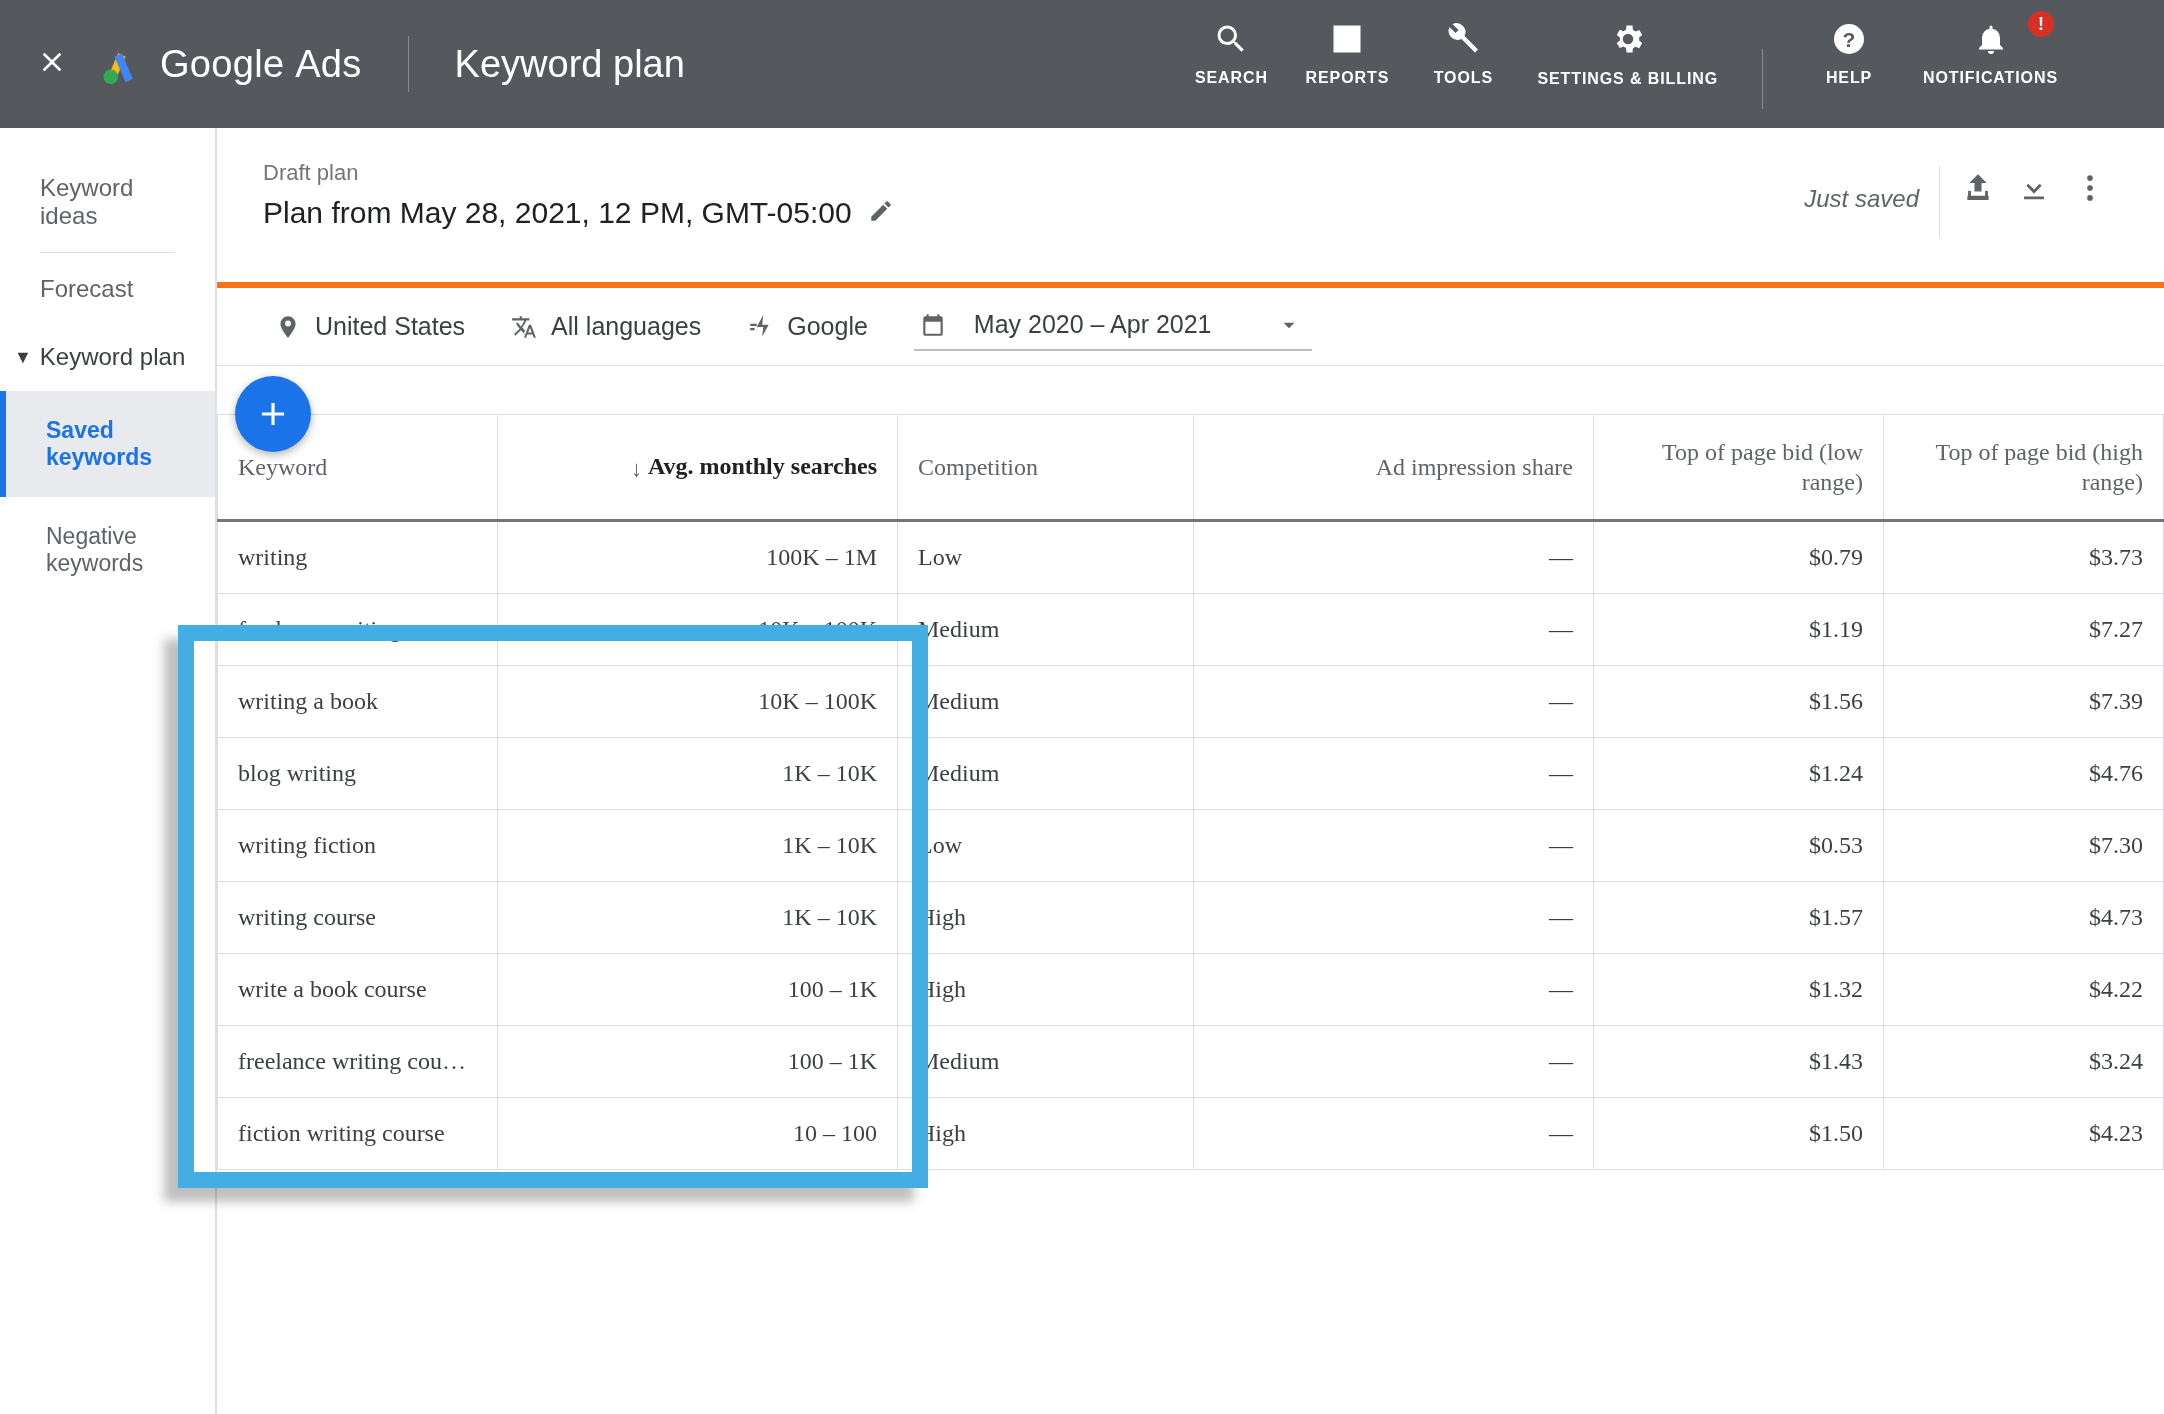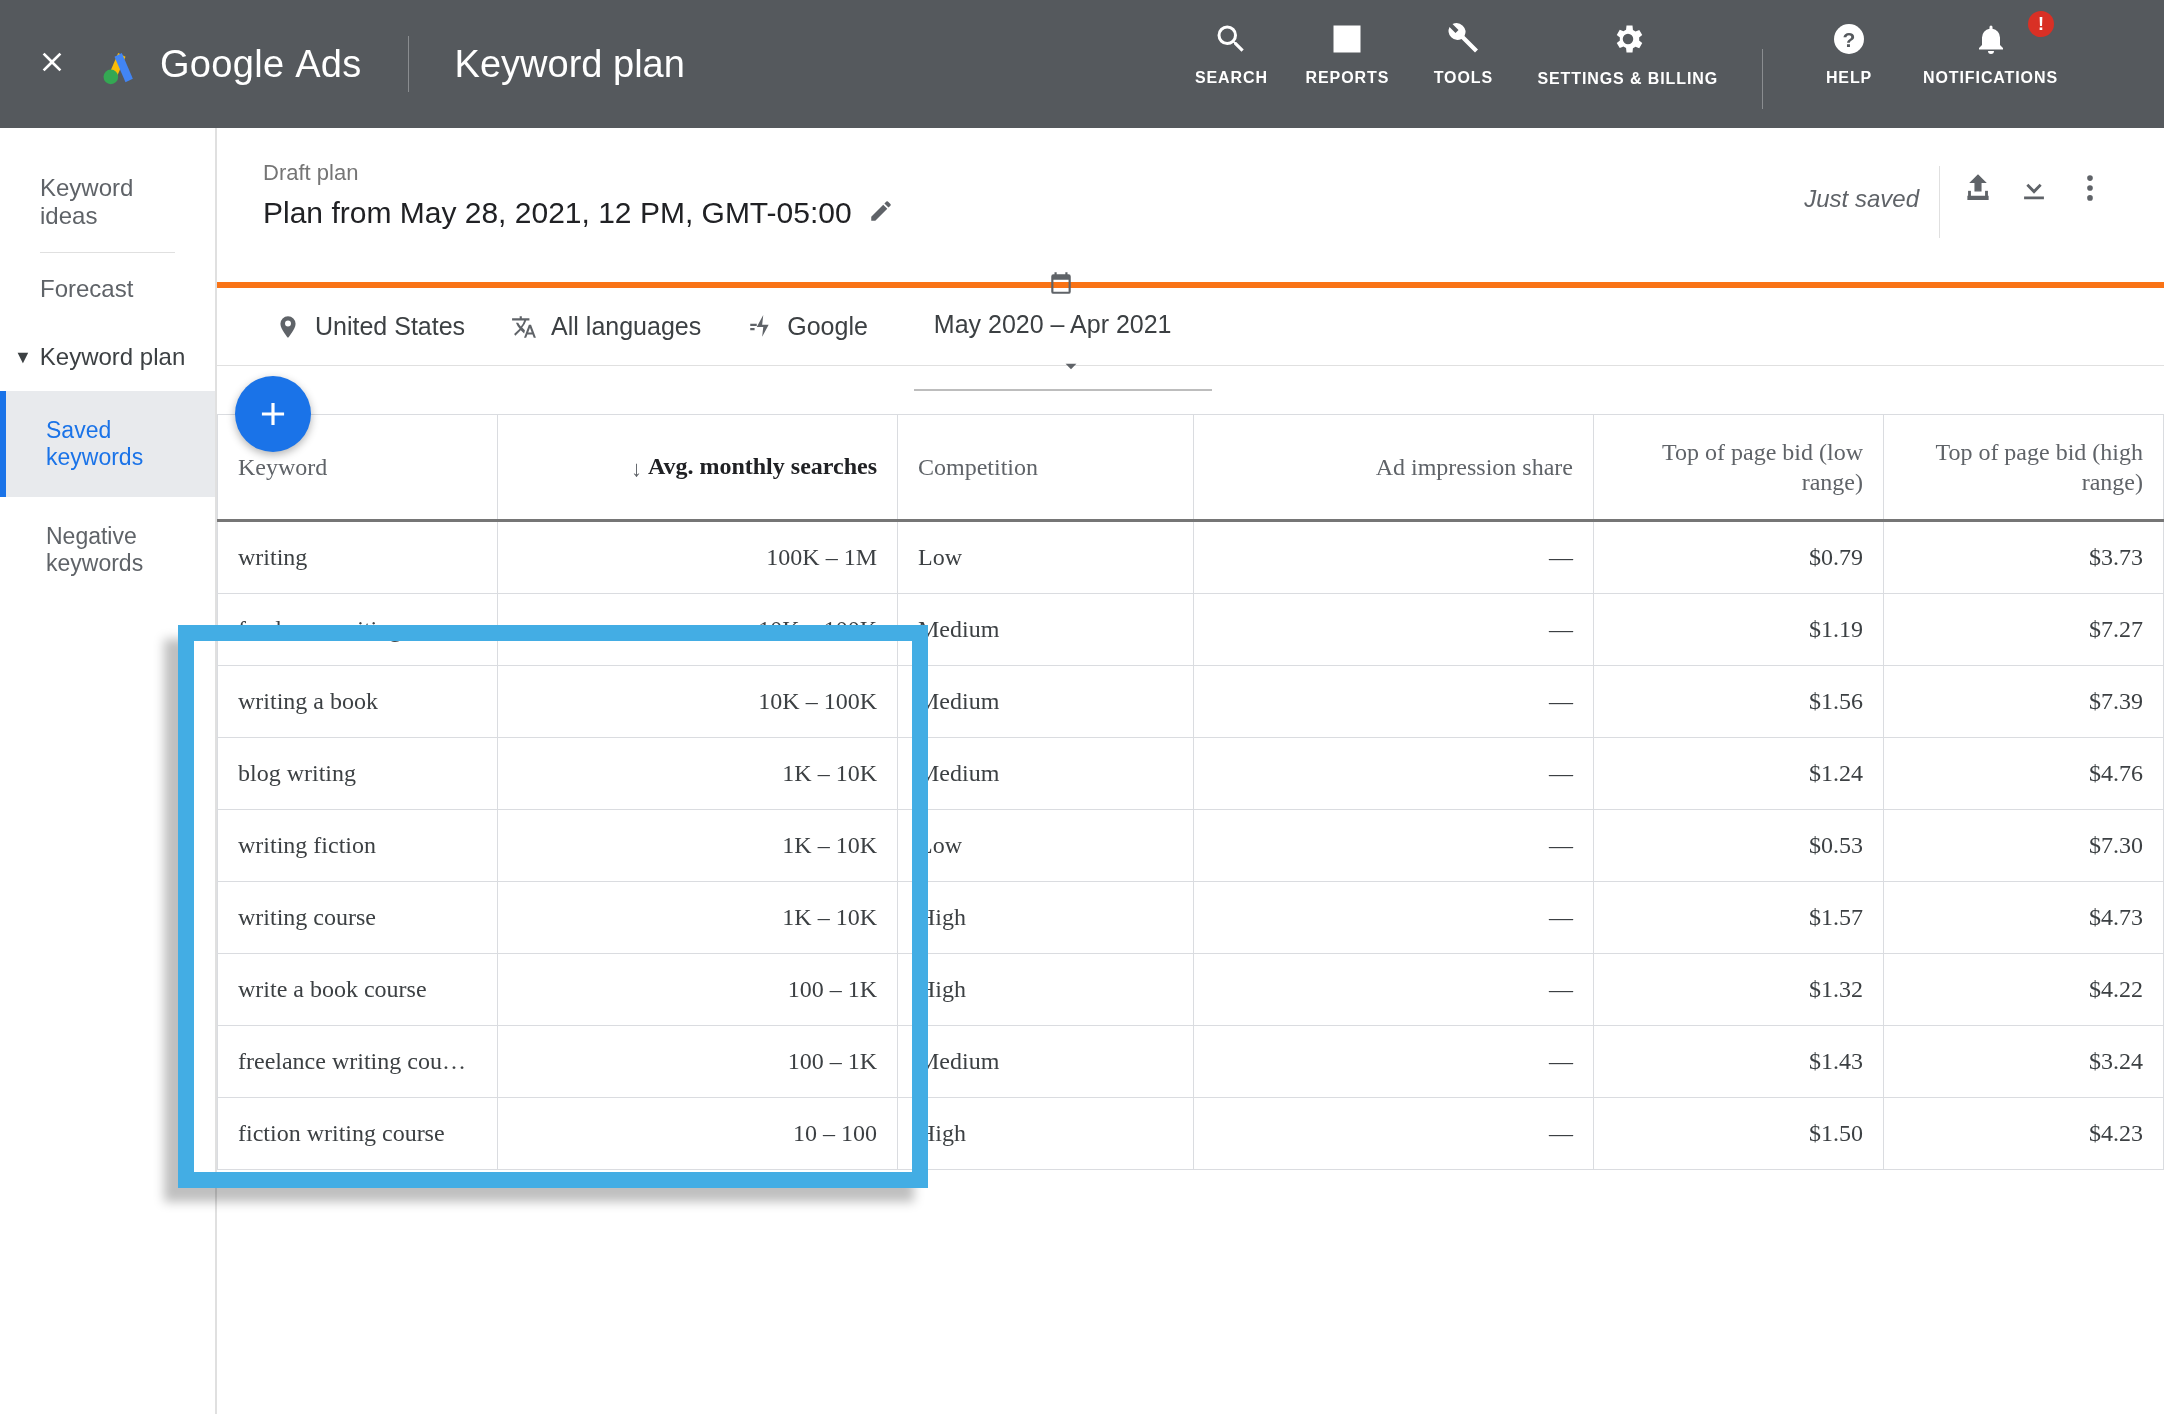--- a/index.html
+++ b/index.html
@@ -55,21 +55,21 @@
   .side-item.dim { color: #5f6368; }
   .side-sep { height: 1px; background: #e0e0e0; margin: 2px 40px; }
   .side-caret-row {
     display: flex; align-items: center; gap: 8px; padding: 20px 10px 20px 14px; font-size: 24px; cursor: pointer;
   }
   .side-caret-row .caret { font-size: 18px; }
   .side-sub {
     padding: 26px 20px 26px 46px; font-size: 23px; cursor: pointer;
   }
   .side-sub.active {
-    color: #1a73e8; font-weight: 400; background: #e8eaed; border-left: 6px solid #1a73e8; padding-left: 40px;
+    color: #1a73e8; font-weight: 700; background: #e8eaed; border-left: 6px solid #1a73e8; padding-left: 40px;
   }
 
   
   .main { flex: 1; display: flex; flex-direction: column; }
 
   .plan-header {
     display: flex; align-items: flex-start; padding: 32px 46px 44px 46px; border-bottom: 6px solid #f97316;
   }
   .plan-header .titles { flex: 1; }
   .plan-label { font-size: 22px; color: #757575; margin-bottom: 10px; }
@@ -81,21 +81,21 @@
   .plan-icon-btn svg { width: 34px; height: 34px; fill: #5f6368; }
   .plan-vdiv { width: 1px; height: 72px; background: #e0e0e0; margin: 6px 10px 0 10px; }
 
   
   .filter-bar {
     height: 78px; display: flex; align-items: center; gap: 46px; padding: 0 58px;
     border-bottom: 1px solid #e0e0e0;
   }
   .filter-chip { display: flex; align-items: center; gap: 14px; font-size: 25px; color: #3c4043; cursor: pointer; }
   .filter-chip svg { width: 26px; height: 26px; fill: #5f6368; }
-  .filter-date { border-bottom: 2px solid #bdbdbd; padding: 8px 10px 10px 6px; flex-direction: column; }
+  .filter-date { border-bottom: 2px solid #bdbdbd; padding: 8px 10px 10px 6px; }
   .filter-date svg.cal { width: 26px; height: 26px; fill: #5f6368; }
   .filter-date .date-text { margin: 0 30px 0 14px; }
   .filter-date .dd { margin-left: 20px; }
 
   
   .table-wrap { position: relative; flex: 1; }
   .fab {
     position: absolute; left: 18px; top: 10px; width: 76px; height: 76px; border-radius: 50%;
     background: #1a73e8; color: #fff; display: flex; align-items:center; justify-content:center;
     font-size: 48px; box-shadow: 0 3px 8px rgba(0,0,0,.30); cursor: pointer; z-index: 3;

